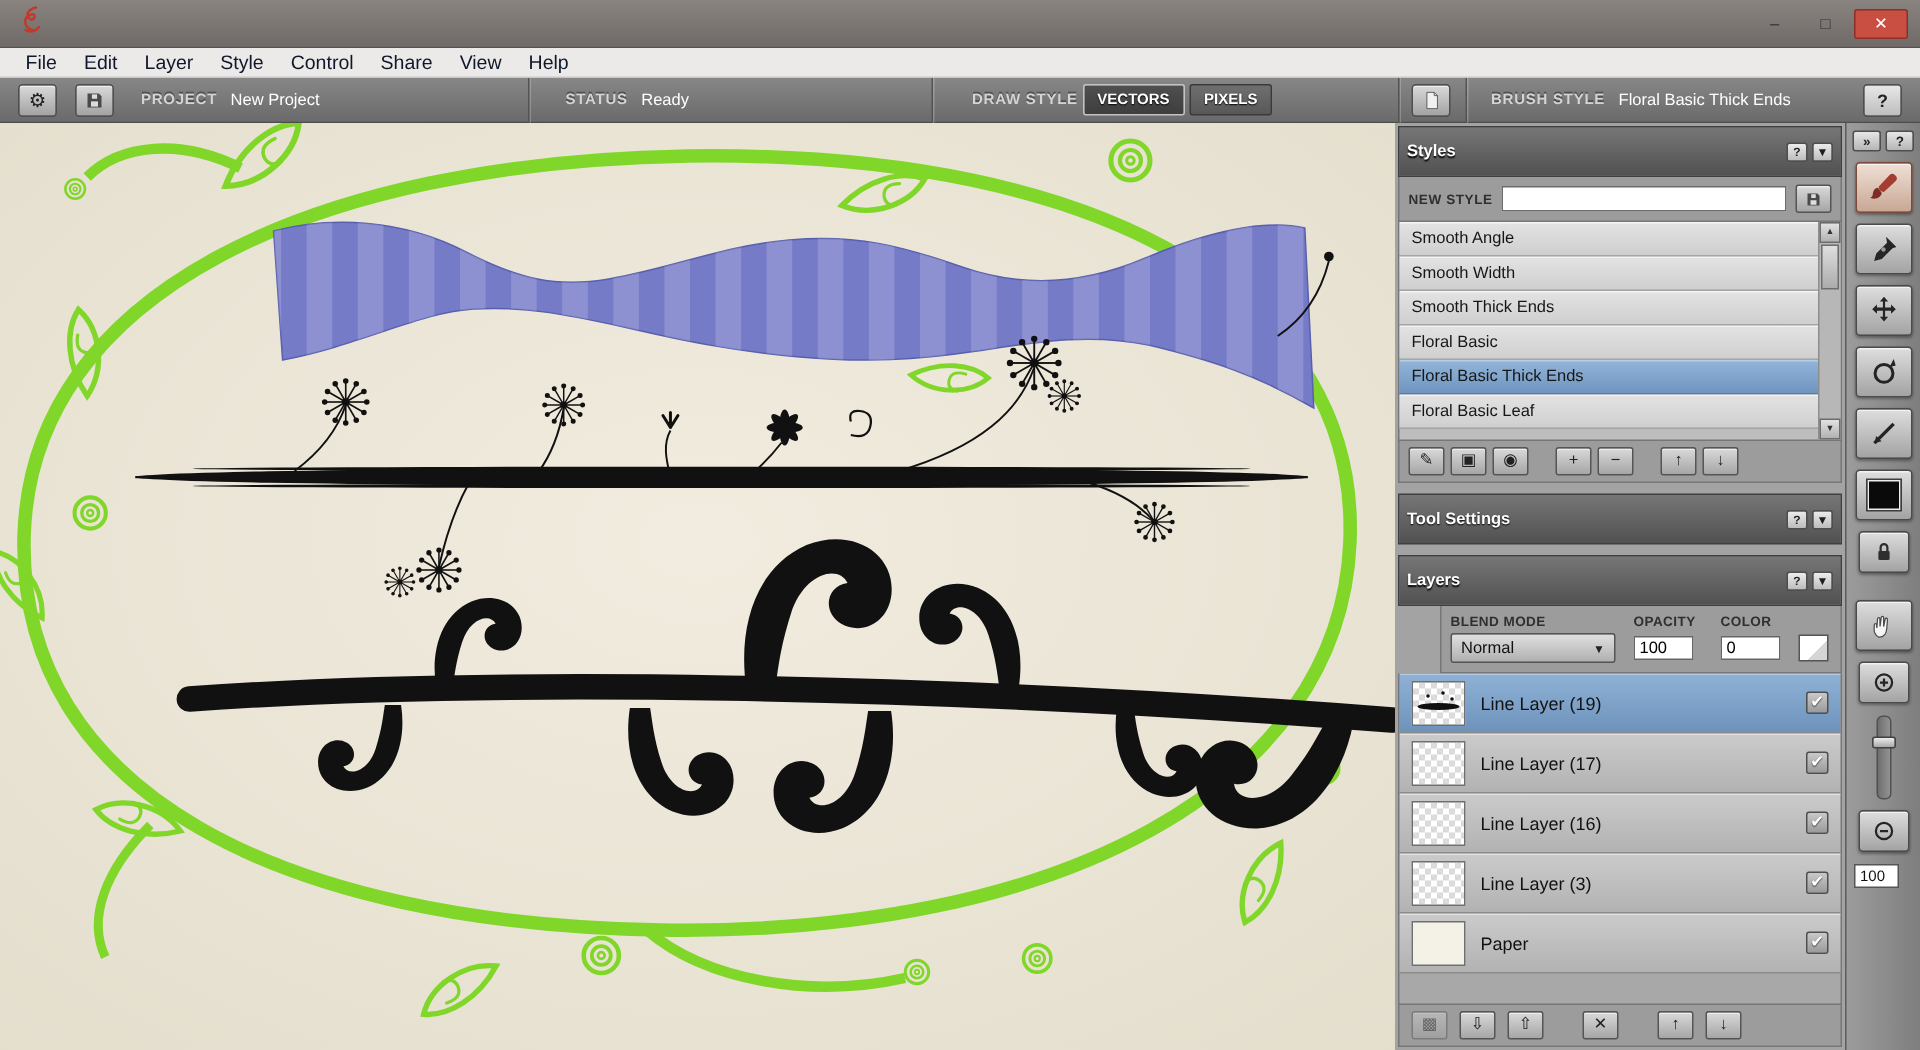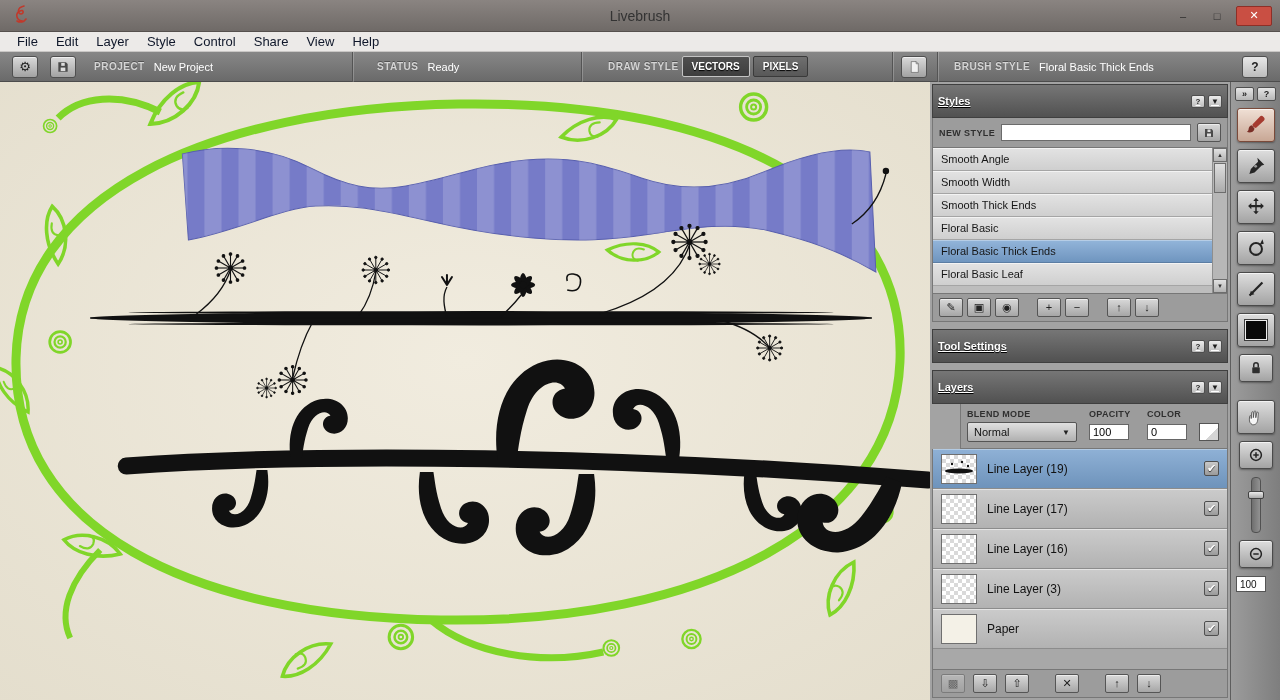--- a/index.html
+++ b/index.html
@@ -45,21 +45,21 @@
 
   
   .workspace { position:absolute; top:82px; left:0; width:1280px; height:618px; }
   .canvas { position:absolute; left:0; top:0; width:930px; height:618px; border-right:1px solid #585858; }
   .canvas svg { display:block; }
 
   .sidepanel { position:absolute; left:930px; top:0; width:300px; height:618px; background:#a3a3a3;
     display:flex; flex-direction:column; padding:2px 2px 0; }
   .phead { height:17px; flex:none; background:linear-gradient(#767676,#515151); border:1px solid #3f3f3f;
     display:flex; align-items:center; padding:16px 5px; color:#fff; font-size:11px; font-weight:bold;
-    text-shadow:0 1px 1px #000;text-decoration:underline; }
+    text-shadow:0 1px 1px #000; }
   .phead .grow { flex:1; }
   .hbtn { width:14px; height:13px; margin-left:3px; background:linear-gradient(#ececec,#bcbcbc);
     border:1px solid #4e4e4e; border-radius:2px; font-size:8px; font-weight:bold; color:#1d1d1d;
     display:flex; align-items:center; justify-content:center; text-shadow:none; }
   .newstyle { flex:none; display:flex; align-items:center; background:#9c9c9c; border:1px solid #777;
     border-top:none; padding:5px 6px; }
   .nslabel { font-size:9px; font-weight:bold; color:#2f2f2f; letter-spacing:.4px; }
   .nsinput { flex:1; height:17px; margin:0 6px; border:1px solid #6b6b6b; background:#fff;
     font-size:11px; padding:0 3px; }
   .iconbtn { width:24px; height:19px; flex:none; background:linear-gradient(#d9d9d9,#a6a6a6);
@@ -139,21 +139,20 @@
 <body>
 
 <div class="app">
 
   <div class="titlebar">
     <span class="logo">
       <svg width="18" height="20" viewBox="0 0 18 20">
           <path d="M12 2 C 4 4 6 10 9 10 C 12 10 12 5 8 7 C 3 9 4 16 10 17 M5 17 C 8 19 12 18 14 15" stroke="#c0392b" fill="none" stroke-width="1.6" stroke-linecap="round"></path>
         </svg>
     </span>
-    <div class="title">Livebrush</div>
     <div class="winbtns">
       <div class="winbtn">–</div>
       <div class="winbtn">□</div>
       <div class="winbtn close">✕</div>
     </div>
   </div>
 
   <div class="menubar">
     <span class="menuitem">File</span>
     <span class="menuitem">Edit</span>
@@ -174,21 +173,21 @@
         <svg width="14" height="14" viewBox="0 0 24 24">
             <path d="M4 4 h13 l3 3 v13 H4 Z" fill="#4a4a4a"></path>
             <rect x="8" y="13" width="8" height="6" fill="#ddd"></rect>
             <rect x="9" y="5" width="6" height="5" fill="#ddd"></rect>
           </svg>
       </div>
       <span class="tlabel" style="margin-left:18px">PROJECT</span>
       <span class="tvalue">New Project</span>
     </div>
     <div class="tsep"></div>
-    <div class="tsec" style="width:228px">
+    <div class="tsec" style="width:268px">
       <span class="tlabel" style="margin-left:24px">STATUS</span>
       <span class="tvalue">Ready</span>
     </div>
     <div class="tsep"></div>
     <div class="tsec" style="width:310px">
       <span class="tlabel" style="margin-left:26px">DRAW STYLE</span>
       <span class="modebtn sel">VECTORS</span>
       <span class="modebtn">PIXELS</span>
     </div>
     <div class="tsep"></div>

